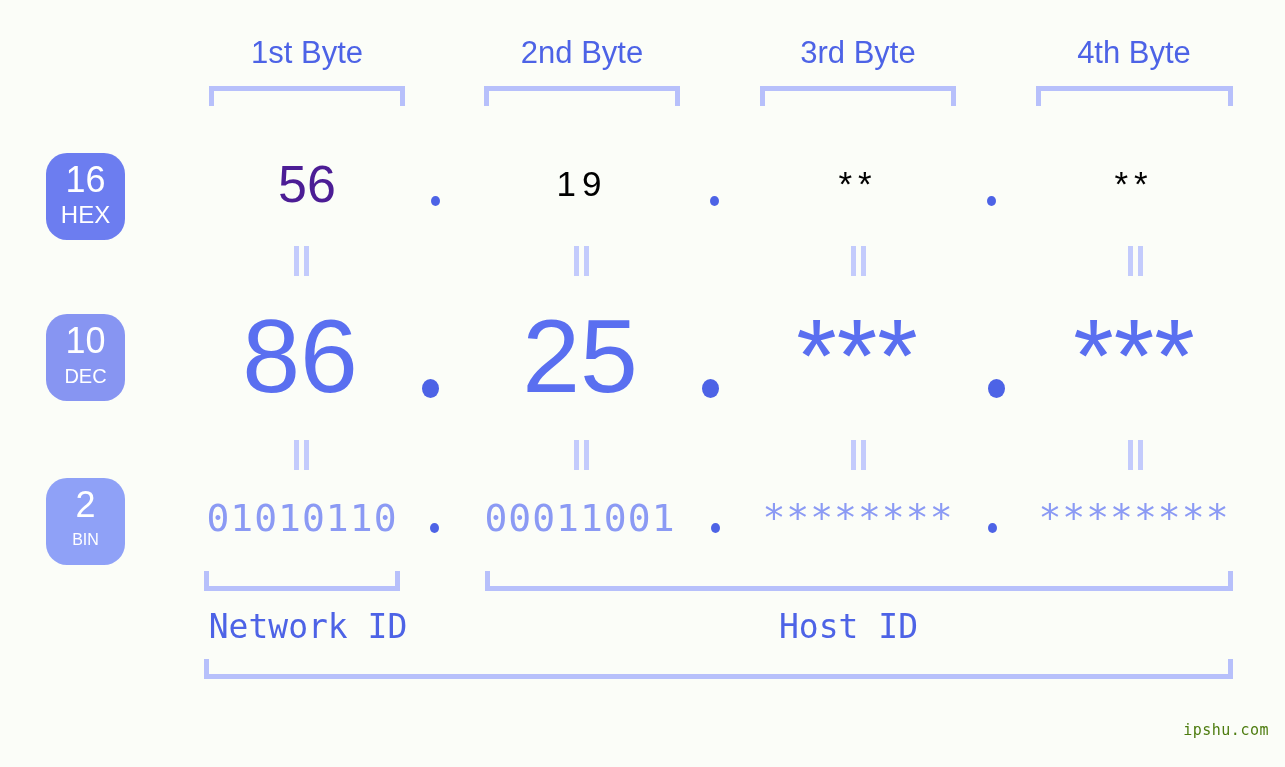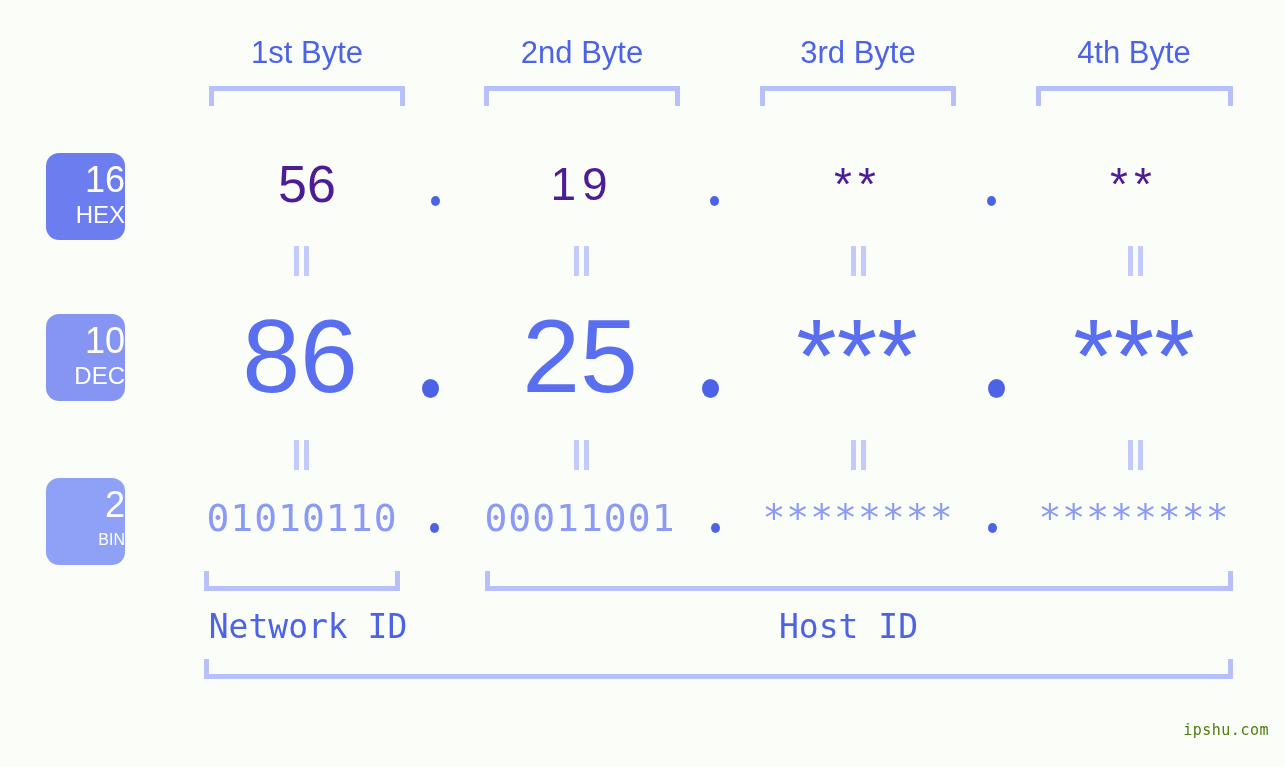--- a/index.html
+++ b/index.html
@@ -49,23 +49,23 @@
     border-bottom: 5px solid #b7c0fb;
     border-left: 5px solid #b7c0fb;
     border-right: 5px solid #b7c0fb;
     box-sizing: border-box;
   }
 
   
   .badge {
     position: absolute;
     width: 79px;
-    border-radius: 13px;
+    border-radius: 21px;
     color: #ffffff;
-    text-align: right;
+    text-align: center;
     box-sizing: border-box;
     font-family: "Liberation Sans", sans-serif;
   }
   .badge .badge-num {
     display: block;
     font-weight: normal;
     letter-spacing: 0px;
   }
   .badge .badge-sub {
     display: block;
@@ -79,21 +79,21 @@
   }
   #badge-hex .badge-num { font-size: 36px; line-height: 42px; }
   #badge-hex .badge-sub { font-size: 24px; line-height: 28px; }
 
   #badge-dec {
     left: 46px; top: 314px; height: 87px;
     background: #8795f2;
     padding-top: 6px;
   }
   #badge-dec .badge-num { font-size: 36px; line-height: 42px; }
-  #badge-dec .badge-sub { font-size: 24px; line-height: 28px; }
+  #badge-dec .badge-sub { font-size: 20px; line-height: 28px; }
 
   #badge-bin {
     left: 46px; top: 478px; height: 87px;
     background: #8fa1f7;
     padding-top: 6px;
   }
   #badge-bin .badge-num { font-size: 36px; line-height: 42px; }
   #badge-bin .badge-sub { font-size: 16px; line-height: 28px; }
 
   
@@ -105,21 +105,21 @@
   }
 
   
   .row-hex .cell {
     top: 148px;
     height: 72px;
     line-height: 72px;
     font-size: 52px;
     color: #4c1d95;
   }
-  .row-hex .cell.masked { color: #4c1d95; font-size: 46px; letter-spacing: 6px; }
+  .row-hex .cell.masked { color: #000000; font-size: 35px; letter-spacing: 6px; }
 
   
   .row-dec .cell {
     top: 296px;
     height: 120px;
     line-height: 120px;
     font-size: 104px;
     color: #5a6ff0;
   }
 

